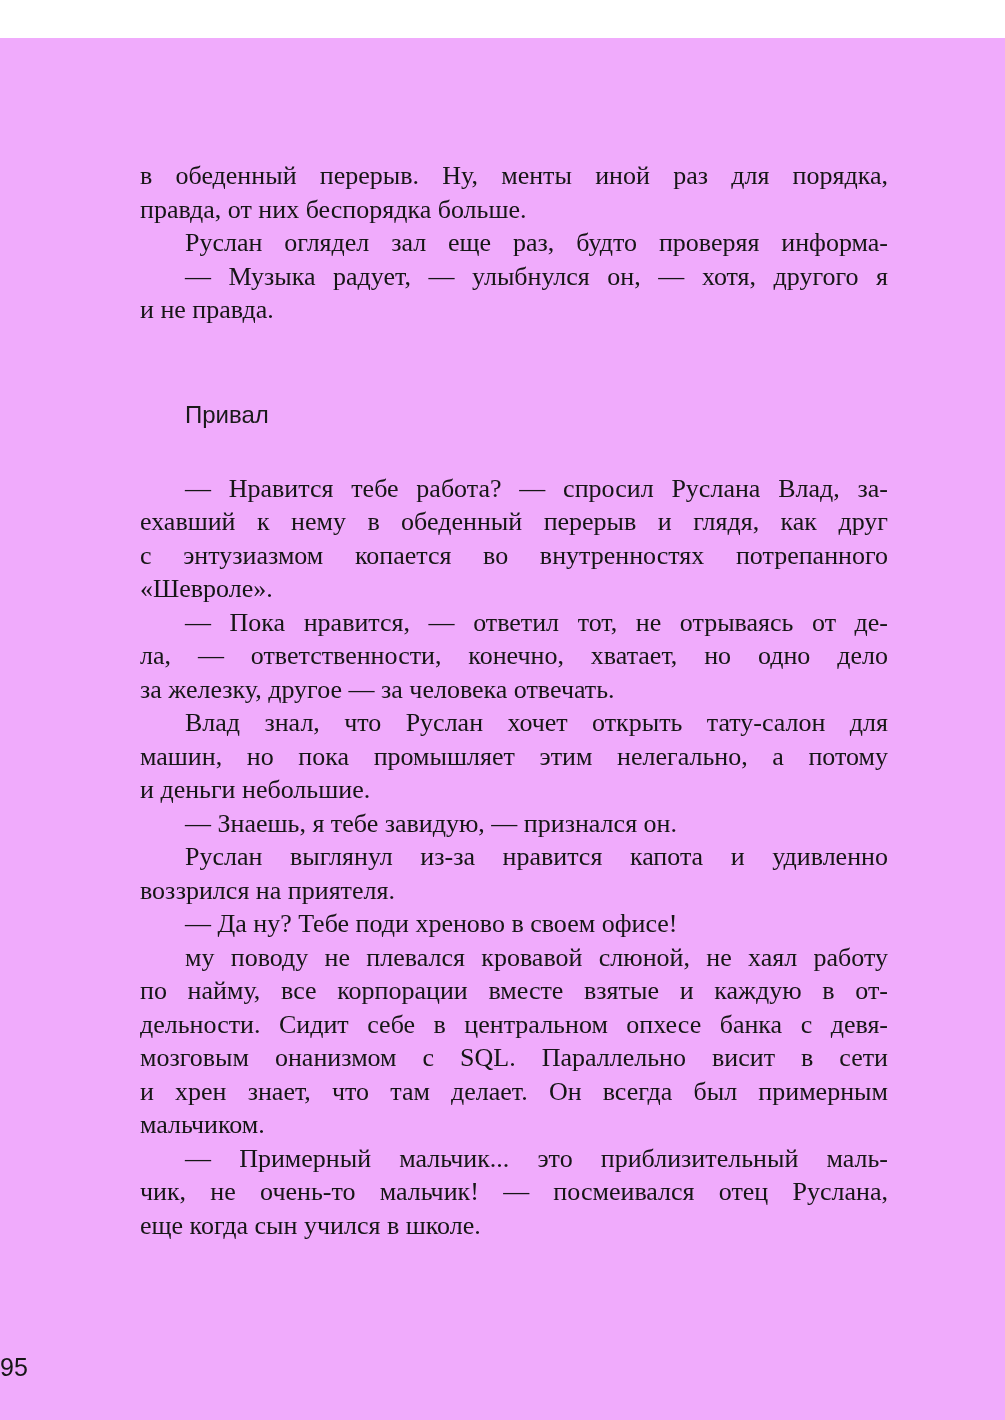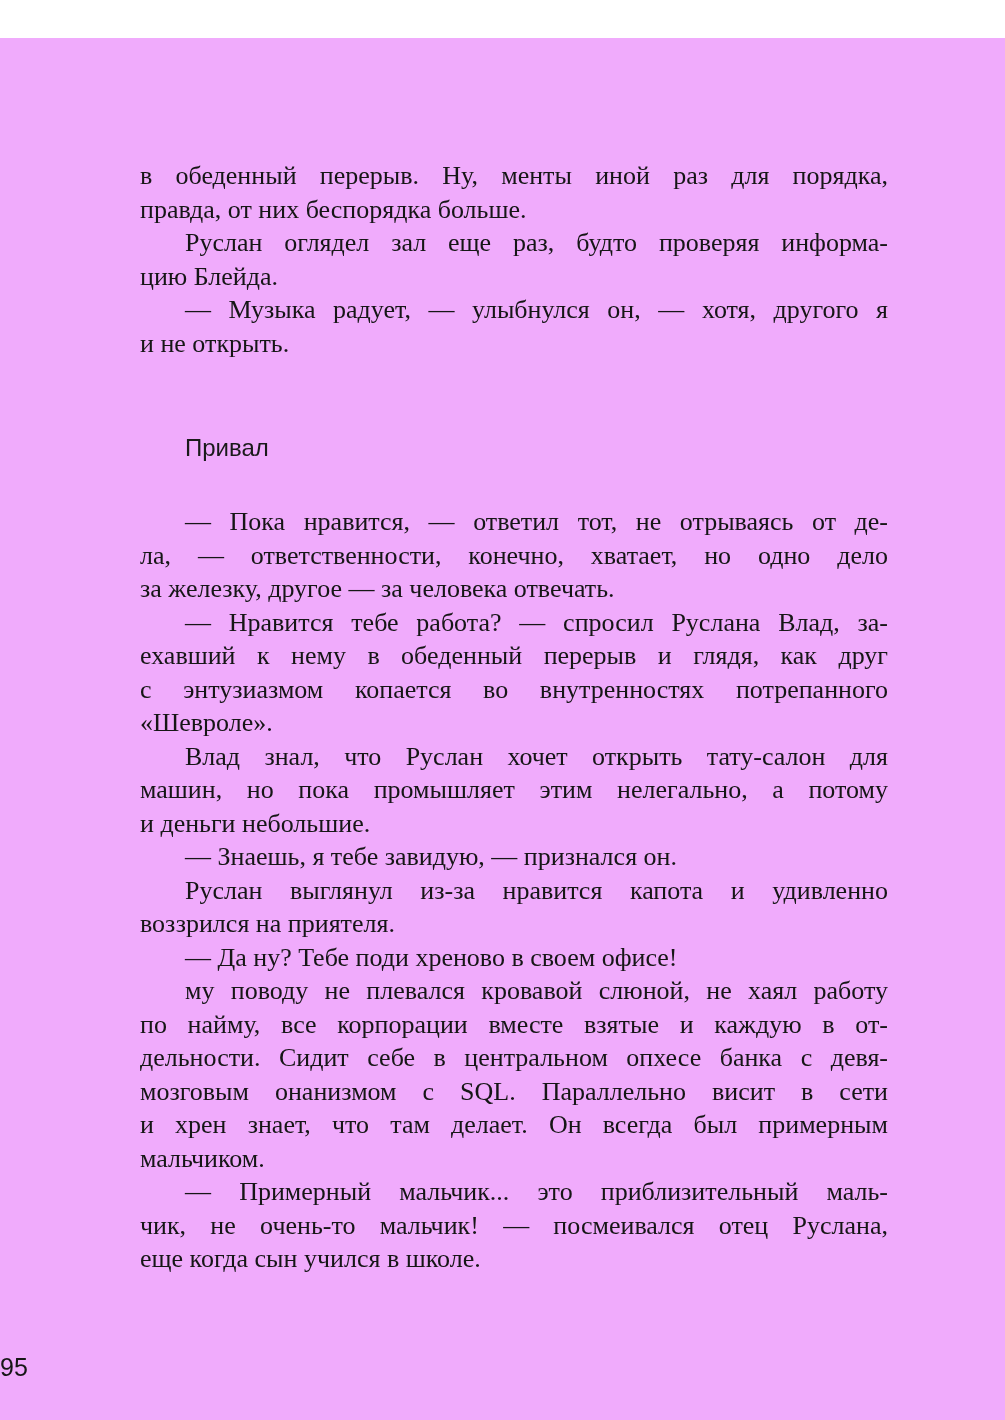--- a/index.html
+++ b/index.html
@@ -66,39 +66,38 @@
 
 <div class="page">
   <div class="content">
     <section class="section">
         <div class="par">
           <div class="line">в обеденный перерыв. Ну, менты иной раз для порядка,</div>
           <div class="line last">правда, от них беспорядка больше.</div>
         </div>
         <div class="par indent">
           <div class="line">Руслан оглядел зал еще раз, будто проверяя информа-</div>
-          <div class="line last">цию Блейда.</div>
         </div>
         <div class="par indent">
           <div class="line">— Музыка радует, — улыбнулся он, — хотя, другого я</div>
-          <div class="line last">и не открыть.</div>
+          <div class="line last">и не правда.</div>
         </div>
       </section>
     <h1 class="chapter-title">Привал</h1>
     <section class="section">
         <div class="par indent">
-          <div class="line">— Пока нравится, — ответил тот, не отрываясь от де-</div>
-          <div class="line">ла, — ответственности, конечно, хватает, но одно дело</div>
-          <div class="line last">за железку, другое — за человека отвечать.</div>
-        </div>
-        <div class="par indent">
           <div class="line">— Нравится тебе работа? — спросил Руслана Влад, за-</div>
           <div class="line">ехавший к нему в обеденный перерыв и глядя, как друг</div>
           <div class="line">с энтузиазмом копается во внутренностях потрепанного</div>
           <div class="line last">«Шевроле».</div>
+        </div>
+        <div class="par indent">
+          <div class="line">— Пока нравится, — ответил тот, не отрываясь от де-</div>
+          <div class="line">ла, — ответственности, конечно, хватает, но одно дело</div>
+          <div class="line last">за железку, другое — за человека отвечать.</div>
         </div>
         <div class="par indent">
           <div class="line">Влад знал, что Руслан хочет открыть тату-салон для</div>
           <div class="line">машин, но пока промышляет этим нелегально, а потому</div>
           <div class="line last">и деньги небольшие.</div>
         </div>
         <div class="par indent">
           <div class="line last">— Знаешь, я тебе завидую, — признался он.</div>
         </div>
         <div class="par indent">

